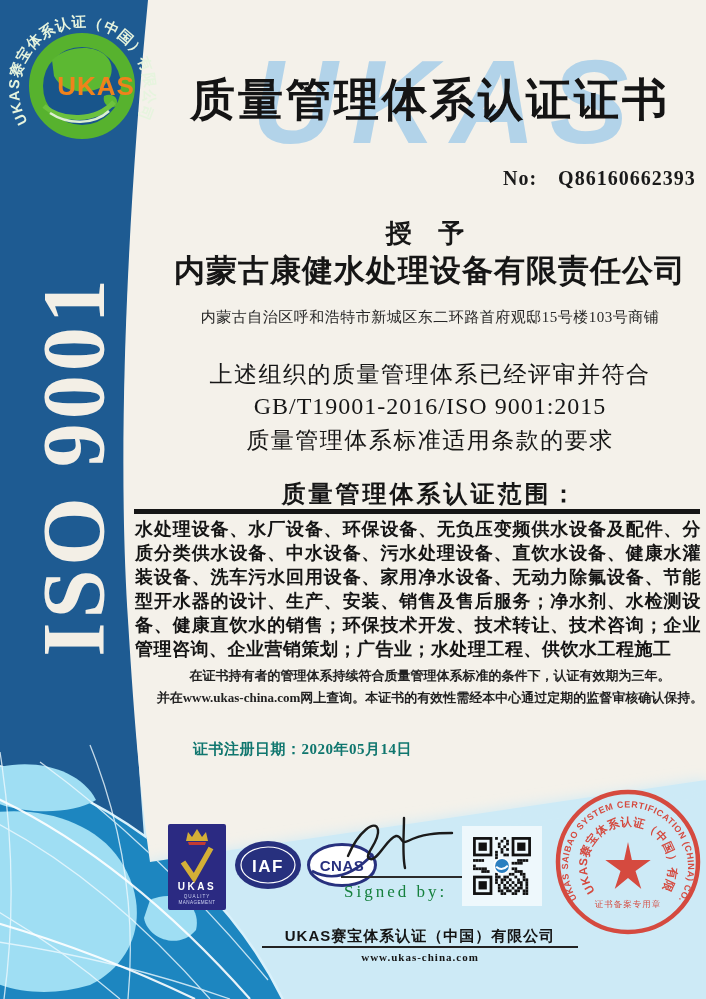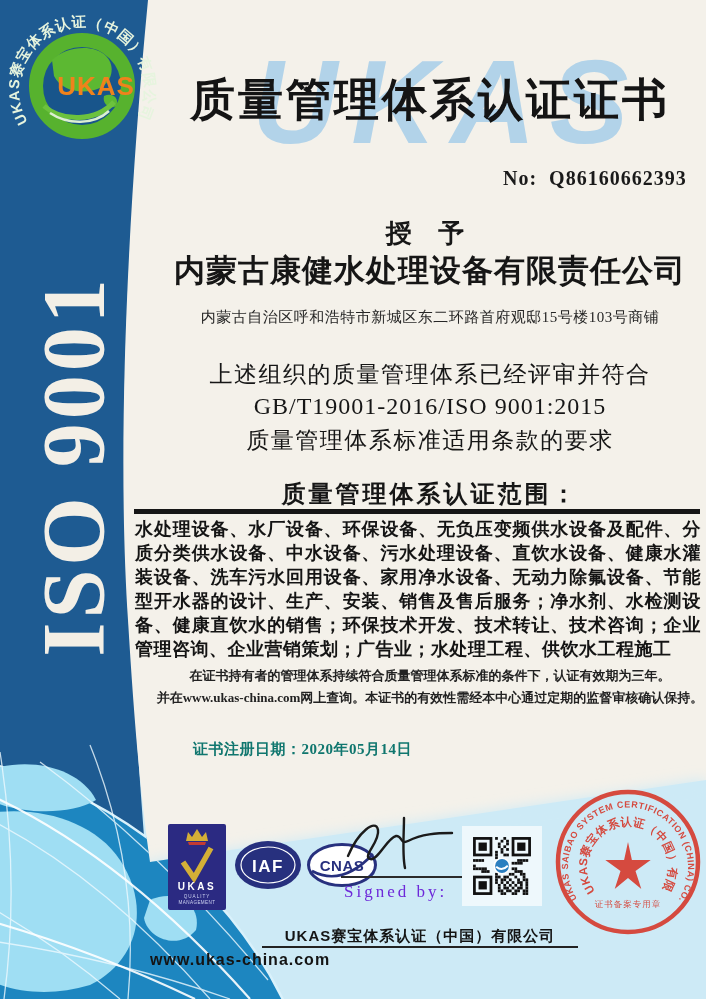--- a/index.html
+++ b/index.html
@@ -17,21 +17,21 @@
   
   .green-logo{left:6px;top:10px;width:152px;height:152px;}
 
   
   .watermark{left:252px;top:34px;width:460px;z-index:1;color:#b2d3e9;
              font-family:"Liberation Sans","DejaVu Sans",sans-serif;
              font-style:italic;font-weight:bold;font-size:118px;letter-spacing:14px;}
   .title{left:150px;top:70px;width:560px;margin:0;text-align:center;color:#141414;
          font-size:45px;font-weight:bold;letter-spacing:3px;white-space:nowrap;}
   .certno{left:503px;top:167px;color:#1a1a1a;font-size:20px;font-weight:bold;letter-spacing:1px;}
-  .certno .gap{margin-left:12px;}
+  .certno .gap{margin-left:21px;}
 
   
   .center{left:152px;width:556px;text-align:center;color:#161616;}
   .awarded{top:216px;font-size:26px;font-weight:bold;letter-spacing:10px;}
   .company{top:250px;font-size:31px;font-weight:bold;letter-spacing:1px;white-space:nowrap;}
   .address{top:308px;font-size:15px;color:#262626;letter-spacing:.5px;}
   .stmt1{top:359px;font-size:23px;letter-spacing:1.5px;}
   .standard{top:393px;font-size:24px;letter-spacing:1px;}
   .stmt2{top:425px;font-size:23px;letter-spacing:1.5px;}
   .scope-head{top:478px;font-size:24px;font-weight:bold;letter-spacing:3px;}
@@ -42,32 +42,32 @@
   .note2{top:689px;font-size:13px;font-weight:bold;color:#222;}
   .date{top:740px;font-size:15px;font-weight:bold;color:#0f766e;letter-spacing:.5px;}
   .date-reg{left:193px;} .date-exp{left:420px;}
 
   
   .ukas-badge{left:168px;top:824px;width:58px;height:86px;}
   .iaf-logo{left:234px;top:840px;width:68px;height:50px;}
   .cnas-logo{left:306px;top:842px;width:72px;height:46px;}
   .sig{left:340px;top:810px;width:126px;height:64px;}
   .sig-line{left:341px;top:876px;width:130px;height:2px;background:#2a2a2a;}
-  .signed-by{left:344px;top:882px;font-size:17px;letter-spacing:3px;color:#6d28d9;}
+  .signed-by{left:344px;top:882px;font-size:17px;letter-spacing:3px;color:#15803d;}
   .qr{left:462px;top:826px;width:80px;height:80px;}
   .seal{left:550px;top:786px;width:156px;height:152px;opacity:.9;}
 
   
   .footer-issuer{left:150px;top:927px;width:540px;text-align:center;color:#141414;
                  font-family:"Liberation Sans","DejaVu Sans",sans-serif;
                  font-size:15px;font-weight:bold;letter-spacing:1px;}
   .footer-line{left:262px;top:946px;width:316px;height:2px;background:#222;}
-  .footer-www{left:150px;top:951px;width:540px;text-align:left;color:#141414;
-              font-family:Liberation Sans, sans-serif;
-              font-size:16px;font-weight:bold;letter-spacing:1px;}
+  .footer-www{left:150px;top:951px;width:540px;text-align:center;color:#141414;
+              font-family:Liberation Serif, serif;
+              font-size:11px;font-weight:bold;letter-spacing:1px;}
 </style>
 </head>
 <body>
 
 <div class="page">
 
   <svg class="bg" width="706" height="999" viewBox="0 0 706 999">
     <defs>
       <filter id="soft" x="-20%" y="-20%" width="140%" height="140%">
         <feGaussianBlur stdDeviation="7"></feGaussianBlur>

